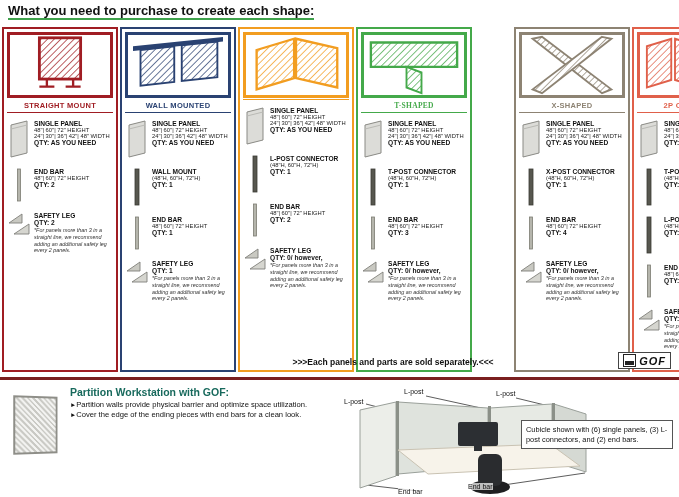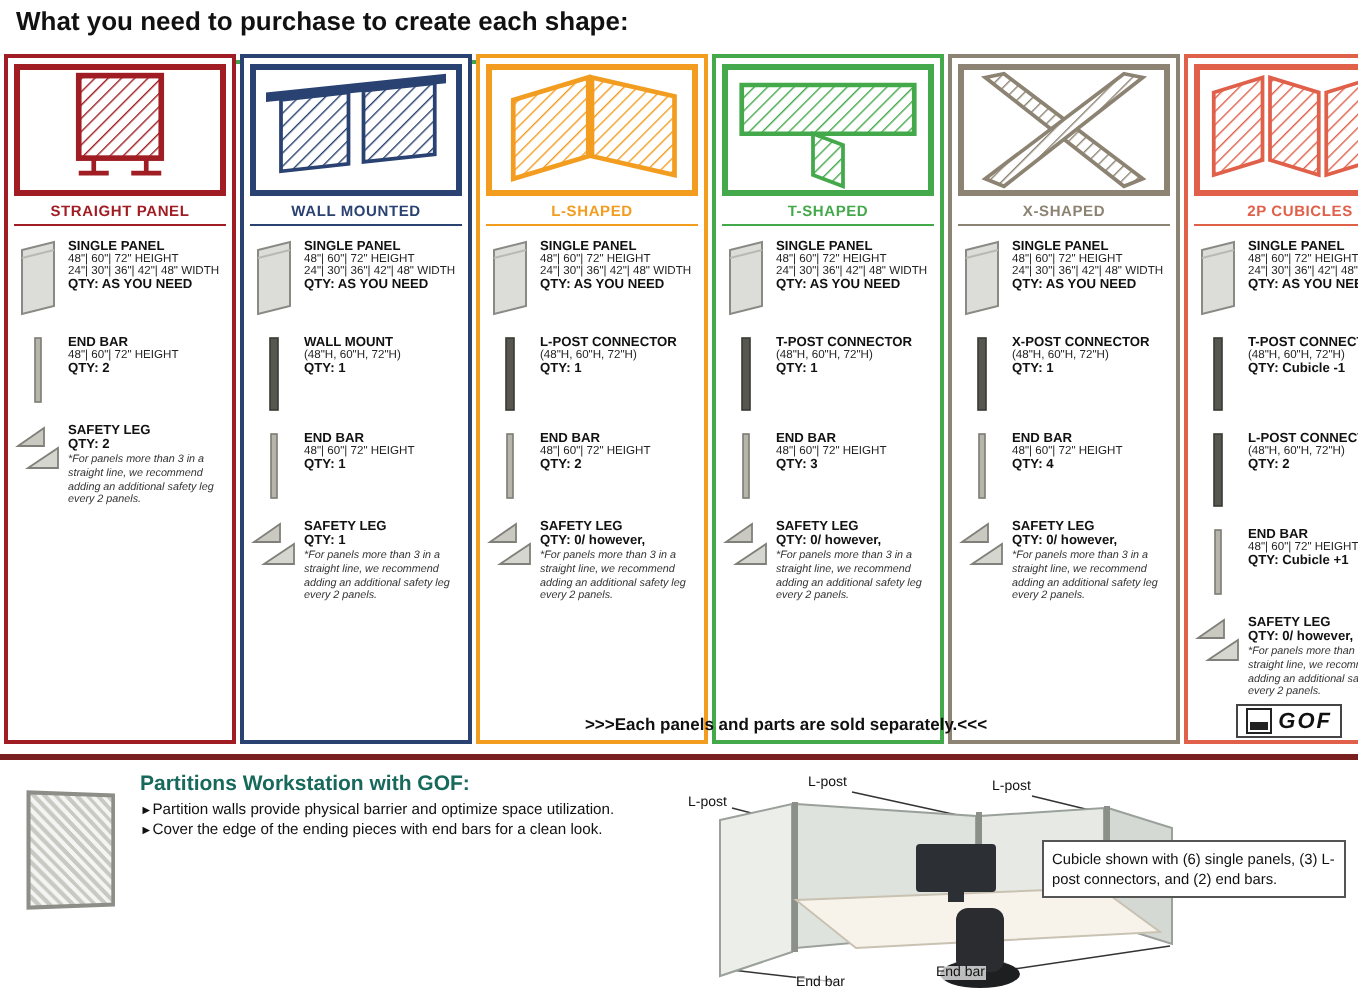--- a/index.html
+++ b/index.html
@@ -1,19 +1,19 @@
 <!DOCTYPE html>
 <html><head>
 <meta charset="utf-8">
 <style>
   * { margin:0; padding:0; box-sizing:border-box; }
   html,body { width:679px; height:497px; background:#fff; overflow:hidden;
     font-family:"Liberation Sans", sans-serif; color:#111; }
   .title { position:absolute; top:3px; left:8px; font-size:13px; font-weight:bold;
-    border-bottom:2px solid #3fa24c; padding-bottom:12px; }
+    border-bottom:2px solid #3fa24c; padding-bottom:0; }
   .grid { position:absolute; top:27px; left:2px; width:675px; height:345px;
     display:grid; grid-template-columns:repeat(6,1fr); gap:2px; }
   .col { border:2px solid; background:#fff; display:flex; flex-direction:column; }
   .icon-box { border:3px solid; margin:3px 3px 1px 3px; height:66px;
     display:flex; align-items:center; justify-content:center; background:#fff; }
   .shape-name { text-align:center; font-size:7.5px; font-weight:bold;
     letter-spacing:.3px; padding:2px 0 2px 0; }
   .shape-sep { height:1px; margin:0 3px; }
   .parts { flex:1; display:flex; flex-direction:column; gap:10px; padding:7px 3px 2px 3px; }
   .part { display:flex; gap:3px; align-items:flex-start; }
@@ -58,21 +58,21 @@
           <defs>
             <pattern id="hp0" width="5" height="5" patternUnits="userSpaceOnUse" patternTransform="rotate(45)">
               <rect width="5" height="5" fill="#fff"></rect>
               <line x1="0" y1="0" x2="0" y2="5" stroke="#a01d23" stroke-width="1.5"></line>
             </pattern>
           </defs>
           <rect x="30" y="3" width="44" height="44" fill="url(#hp0)" stroke="#a01d23" stroke-width="3"></rect>
           <path d="M38 47 v8 M30 55 h16 M66 47 v8 M58 55 h16" stroke="#a01d23" stroke-width="2.5" fill="none"></path>
         </svg>
       </div>
-      <div class="shape-name" style="color: rgb(160, 29, 35);">STRAIGHT PANEL</div>
+      <div class="shape-name" style="color: rgb(160, 29, 35);">STRAIGHT MOUNT</div>
       <div class="shape-sep" style="background: rgb(160, 29, 35);"></div>
       <div class="parts">
         <div class="part">
           <div class="part-icon">
             <svg width="20" height="38" viewBox="0 0 20 38">
               <polygon points="2,5 18,1 18,33 2,37" fill="#dcdcd8" stroke="#8a8a85" stroke-width="1"></polygon>
               <line x1="2" y1="9" x2="18" y2="5" stroke="#b9b9b4" stroke-width="1"></line>
             </svg>
           </div>
           <div class="part-text">
@@ -185,21 +185,20 @@
           <defs>
             <pattern id="hp2" width="5" height="5" patternUnits="userSpaceOnUse" patternTransform="rotate(45)">
               <rect width="5" height="5" fill="#fff"></rect>
               <line x1="0" y1="0" x2="0" y2="5" stroke="#f29d20" stroke-width="1.5"></line>
             </pattern>
           </defs>
           <polygon points="10,16 50,4 50,46 10,58" fill="url(#hp2)" stroke="#f29d20" stroke-width="2.5"></polygon>
           <polygon points="52,4 96,14 96,56 52,46" fill="url(#hp2)" stroke="#f29d20" stroke-width="2.5"></polygon>
         </svg>
       </div>
-      <div class="shape-name" style="color: rgb(242, 157, 32);">L-SHAPED</div>
       <div class="shape-sep" style="background: rgb(242, 157, 32);"></div>
       <div class="parts">
         <div class="part">
           <div class="part-icon">
             <svg width="20" height="38" viewBox="0 0 20 38">
               <polygon points="2,5 18,1 18,33 2,37" fill="#dcdcd8" stroke="#8a8a85" stroke-width="1"></polygon>
               <line x1="2" y1="9" x2="18" y2="5" stroke="#b9b9b4" stroke-width="1"></line>
             </svg>
           </div>
           <div class="part-text">
@@ -254,21 +253,21 @@
           <defs>
             <pattern id="hp3" width="5" height="5" patternUnits="userSpaceOnUse" patternTransform="rotate(45)">
               <rect width="5" height="5" fill="#fff"></rect>
               <line x1="0" y1="0" x2="0" y2="5" stroke="#44a94a" stroke-width="1.5"></line>
             </pattern>
           </defs>
           <polygon points="6,8 98,8 98,34 6,34" fill="url(#hp3)" stroke="#44a94a" stroke-width="2.5"></polygon>
           <polygon points="44,34 60,40 60,62 44,56" fill="url(#hp3)" stroke="#44a94a" stroke-width="2"></polygon>
         </svg>
       </div>
-      <div class="shape-name" style="color: rgb(68, 169, 74);">T-SHAPED</div>
+      <div class="shape-name" style="color: rgb(68, 169, 74); font-family: Liberation Serif, serif;">T-SHAPED</div>
       <div class="shape-sep" style="background: rgb(68, 169, 74);"></div>
       <div class="parts">
         <div class="part">
           <div class="part-icon">
             <svg width="20" height="38" viewBox="0 0 20 38">
               <polygon points="2,5 18,1 18,33 2,37" fill="#dcdcd8" stroke="#8a8a85" stroke-width="1"></polygon>
               <line x1="2" y1="9" x2="18" y2="5" stroke="#b9b9b4" stroke-width="1"></line>
             </svg>
           </div>
           <div class="part-text">
@@ -310,21 +309,21 @@
             </svg>
           </div>
           <div class="part-text">
             <div class="part-name">SAFETY LEG</div>
             <div class="part-qty">QTY: 0/ however,</div>
             <div class="part-note">*For panels more than 3 in a straight line, we recommend adding an additional safety leg every 2 panels.</div>
           </div>
         </div>
       </div>
     </div>
-    <div class="col" style="border-color: rgb(141, 131, 115);">
+    <div class="col" style="border-color: rgb(141, 131, 115); margin-left: 40px;">
       <div class="icon-box" style="border-color: rgb(141, 131, 115);">
         <svg width="100" height="60" viewBox="0 0 104 64">
           <defs>
             <pattern id="hp4" width="5" height="5" patternUnits="userSpaceOnUse" patternTransform="rotate(45)">
               <rect width="5" height="5" fill="#fff"></rect>
               <line x1="0" y1="0" x2="0" y2="5" stroke="#8d8373" stroke-width="1.5"></line>
             </pattern>
           </defs>
           <polygon points="10,4 20,2 94,58 84,62" fill="url(#hp4)" stroke="#8d8373" stroke-width="2"></polygon>
           <polygon points="84,2 94,4 20,62 10,58" fill="url(#hp4)" stroke="#8d8373" stroke-width="2"></polygon>
@@ -475,21 +474,21 @@
 <div class="gof">
   <span class="gof-mark"></span>
   <span class="gof-text">GOF</span>
 </div>
 
 <div class="divider"></div>
 
 <div class="bottom">
   <div class="panel-thumb"></div>
   <div class="design">
-    <h2>Partitions Workstation with GOF:</h2>
+    <h2>Partition Workstation with GOF:</h2>
     <ul id="bullets">
         <li>Partition walls provide physical barrier and optimize space utilization.</li>
         <li>Cover the edge of the ending pieces with end bars for a clean look.</li>
       </ul>
   </div>
   <div class="diagram">
     <svg width="337" height="113" viewBox="0 0 337 113">
       <line x1="26" y1="16" x2="57" y2="24" stroke="#333" stroke-width="0.8"></line>
       <line x1="86" y1="8" x2="150" y2="22" stroke="#333" stroke-width="0.8"></line>
       <line x1="176" y1="10" x2="213" y2="19" stroke="#333" stroke-width="0.8"></line>

